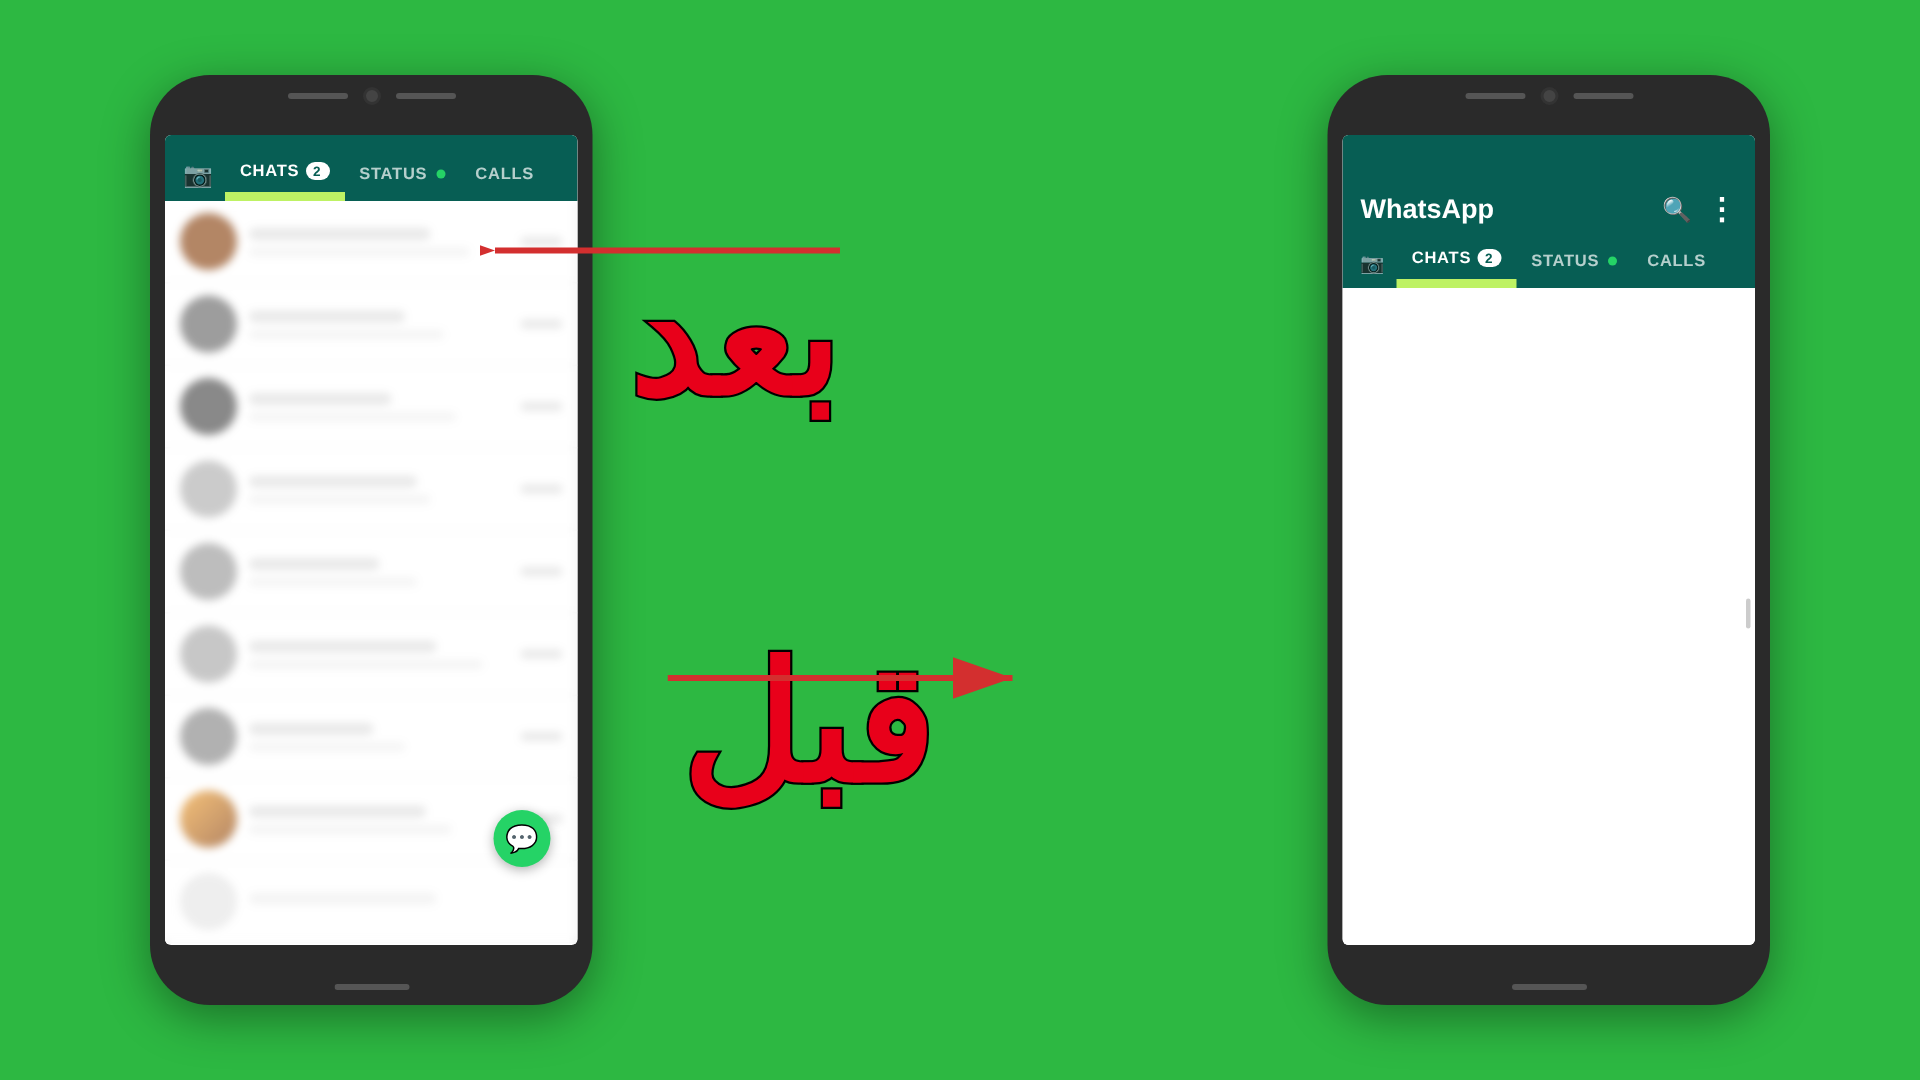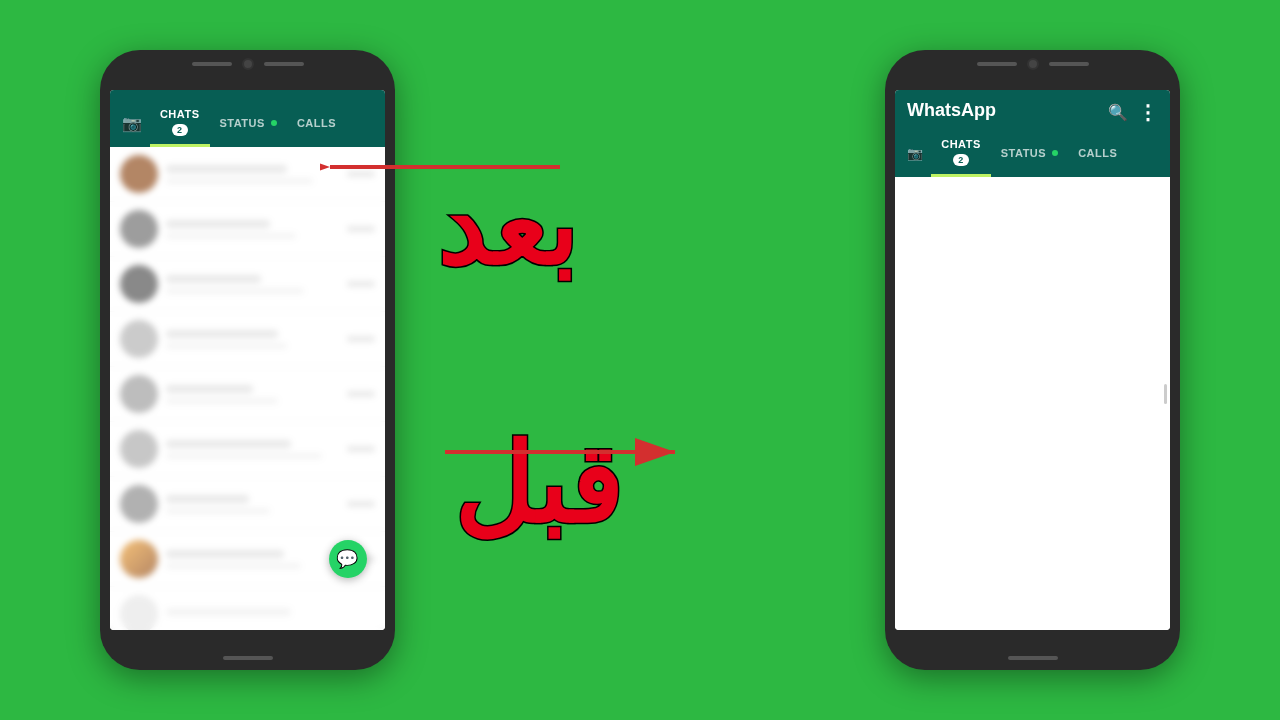--- a/index.html
+++ b/index.html
@@ -53,22 +53,24 @@
     }
 
     
     .wa-header {
       background: #075e54;
       padding: 10px 12px 0 12px;
     }
 
     .wa-title-row {
       display: flex;
+      align-items: center;
       justify-content: space-between;
       padding-bottom: 6px;
+      margin-top: 27px;
     }
 
     .wa-title {
       color: #fff;
       font-size: 18px;
       font-weight: bold;
     }
 
     .wa-icons {
       display: flex;
@@ -97,22 +99,21 @@
       letter-spacing: 0.5px;
       cursor: pointer;
       border-bottom: 2px solid transparent;
       display: flex;
       align-items: center;
       gap: 4px;
     }
 
     .wa-tab.active {
       color: #fff;
-      border-bottom: 3px solid #bef264;
-      flex-direction: column;
+      border-bottom: 6px solid #bef264;
     }
 
     .badge {
       background: #fff;
       color: #075e54;
       border-radius: 10px;
       font-size: 9px;
       font-weight: bold;
       padding: 1px 5px;
       min-width: 16px;
@@ -204,21 +205,21 @@
       color: #e8001a;
       -webkit-text-stroke: 3px #000;
       text-stroke: 3px #000;
       paint-order: stroke fill;
       text-align: center;
       line-height: 1;
     }
 
     .arabic-baad {
       top: 170px;
-      left: 438px;
+      left: 420px;
       font-size: 110px;
       letter-spacing: -2px;
       text-align: center;
     }
 
     .arabic-qabl {
       top: 428px;
       left: 455px;
       font-size: 110px;
     }

